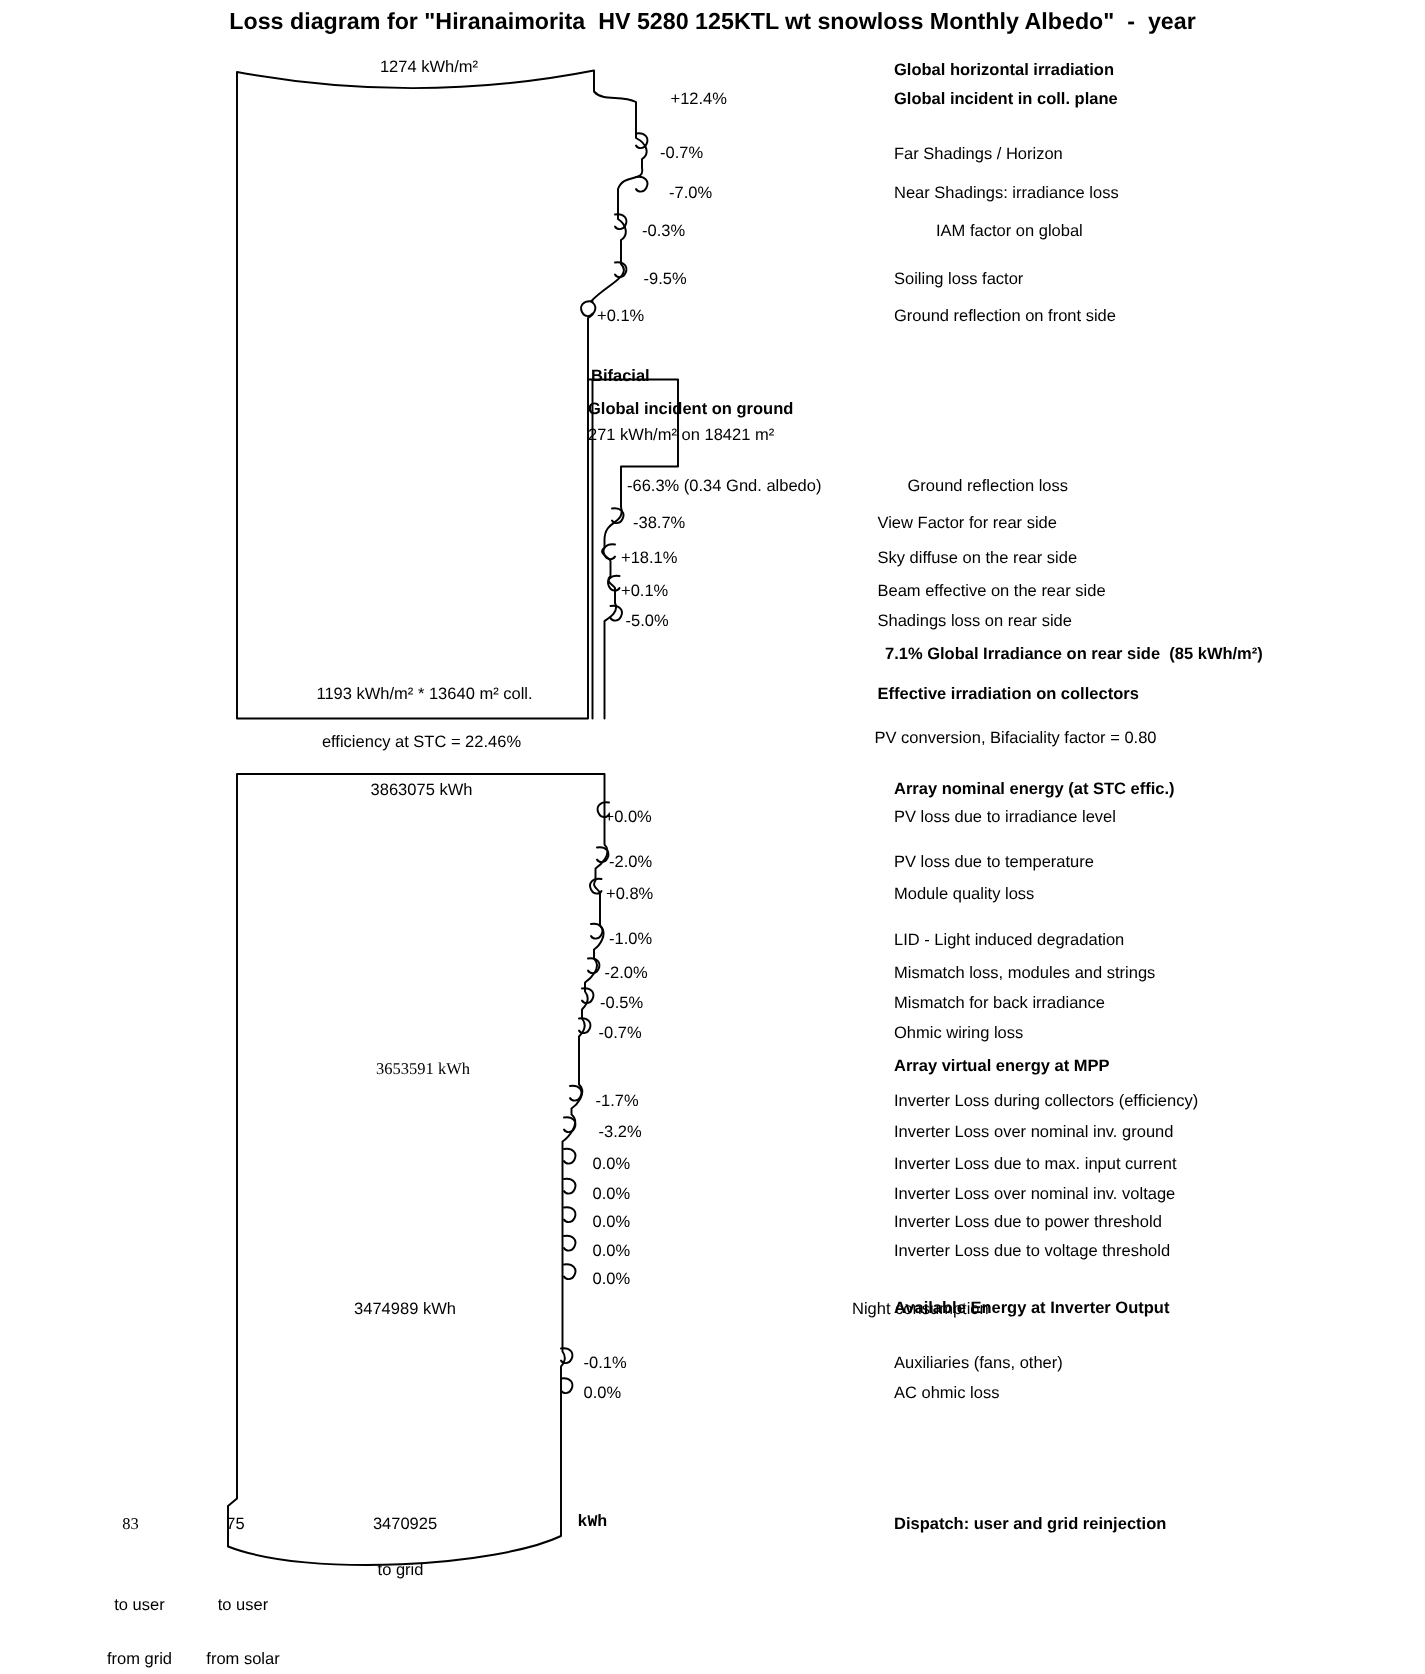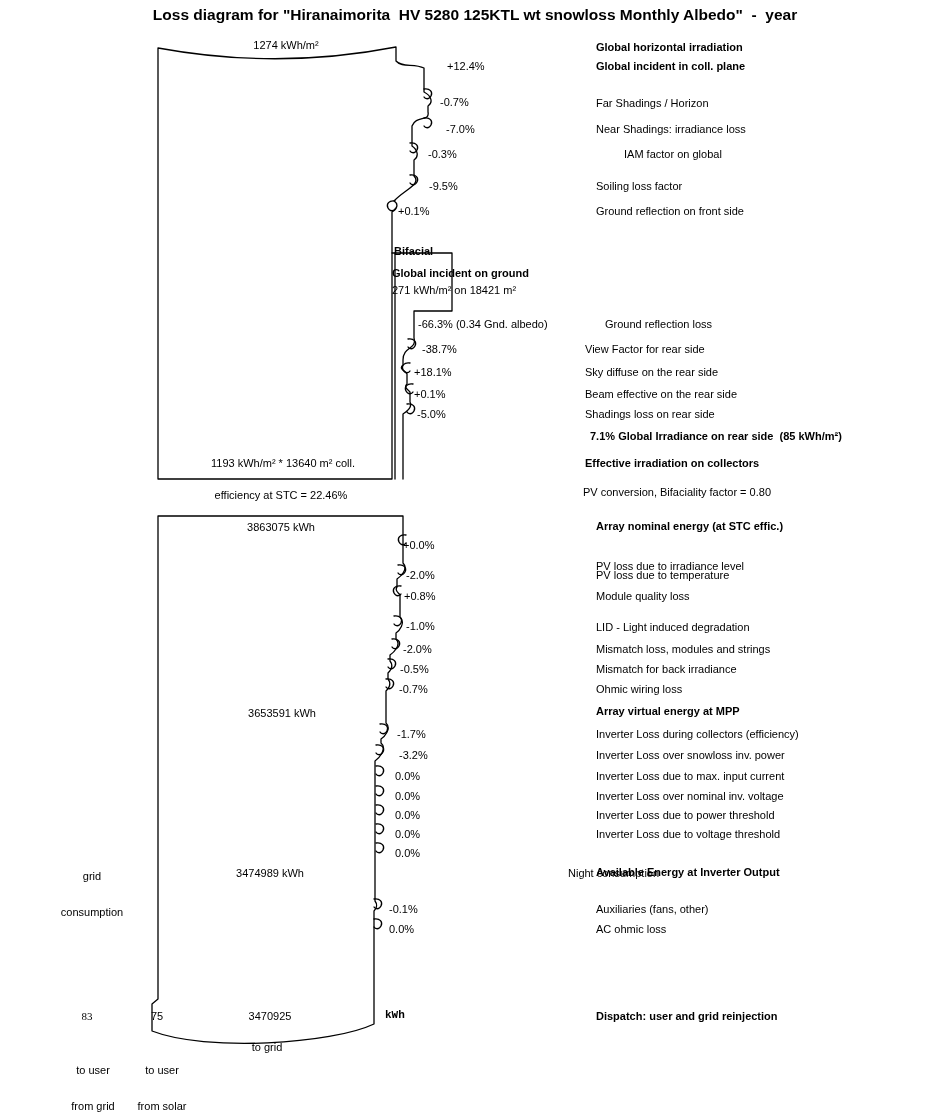--- a/index.html
+++ b/index.html
@@ -66,26 +66,22 @@
     <path d="M406,535 c-6,-1 -9,3 -7,7 c2,4 6,3 7,1"></path>
     <path d="M401,586 c-6,-1 -9,3 -7,7 c2,4 6,3 7,1"></path>
   </svg>
 
   <div id="title">Loss diagram for "Hiranaimorita  HV 5280 125KTL wt snowloss Monthly Albedo"  -  year</div>
 
   <div class="t c" style="left:286px;top:39px;">1274 kWh/m²</div>
   <div class="t c" style="left:283px;top:457px;">1193 kWh/m² * 13640 m² coll.</div>
   <div class="t c" style="left:281px;top:489px;">efficiency at STC = 22.46%</div>
   <div class="t c" style="left:281px;top:521px;">3863075 kWh</div>
-  <div class="t c" style="left:282px;top:707px;">3653591 kWh</div>
+  <div class="t c" style="left:282px;top:707px;font-family:Liberation Serif, serif;">3653591 kWh</div>
   <div class="t c" style="left:270px;top:867px;">3474989 kWh</div>
-  <div class="t c two" style="left:92px;top:846px;">
-    <div>grid</div>
-    <div>consumption</div>
-  </div>
 
   <div class="t b" style="left:394px;top:245px;">Bifacial</div>
   <div class="t b" style="left:392px;top:267px;">Global incident on ground</div>
   <div class="t" style="left:392px;top:284px;">271 kWh/m² on 18421 m²</div>
 
   <div class="t" style="left:447px;top:60px;">+12.4%</div>
   <div class="t" style="left:440px;top:96px;">-0.7%</div>
   <div class="t" style="left:446px;top:123px;">-7.0%</div>
   <div class="t" style="left:428px;top:148px;">-0.3%</div>
   <div class="t" style="left:429px;top:180px;">-9.5%</div>
@@ -121,30 +117,30 @@
   <div class="t" style="left:596px;top:205px;">Ground reflection on front side</div>
   <div class="t" style="left:605px;top:318px;">Ground reflection loss</div>
   <div class="t" style="left:585px;top:343px;">View Factor for rear side</div>
   <div class="t" style="left:585px;top:366px;">Sky diffuse on the rear side</div>
   <div class="t" style="left:585px;top:388px;">Beam effective on the rear side</div>
   <div class="t" style="left:585px;top:408px;">Shadings loss on rear side</div>
   <div class="t b" style="left:546px;top:430px;margin-left:44px;">7.1% Global Irradiance on rear side  (85 kWh/m²)</div>
   <div class="t b" style="left:585px;top:457px;">Effective irradiation on collectors</div>
   <div class="t" style="left:583px;top:486px;">PV conversion, Bifaciality factor = 0.80</div>
   <div class="t b" style="left:596px;top:520px;">Array nominal energy (at STC effic.)</div>
-  <div class="t" style="left:596px;top:539px;margin-top:21px;">PV loss due to irradiance level</div>
+  <div class="t" style="left:596px;top:539px;">PV loss due to irradiance level</div>
   <div class="t" style="left:596px;top:569px;">PV loss due to temperature</div>
   <div class="t" style="left:596px;top:590px;">Module quality loss</div>
   <div class="t" style="left:596px;top:621px;">LID - Light induced degradation</div>
   <div class="t" style="left:596px;top:643px;">Mismatch loss, modules and strings</div>
   <div class="t" style="left:596px;top:663px;">Mismatch for back irradiance</div>
   <div class="t" style="left:596px;top:683px;">Ohmic wiring loss</div>
   <div class="t b" style="left:596px;top:705px;">Array virtual energy at MPP</div>
   <div class="t" style="left:596px;top:728px;">Inverter Loss during collectors (efficiency)</div>
-  <div class="t" style="left:596px;top:749px;">Inverter Loss over snowloss inv. power</div>
+  <div class="t" style="left:596px;top:749px;">Inverter Loss over nominal inv. ground</div>
   <div class="t" style="left:596px;top:770px;">Inverter Loss due to max. input current</div>
   <div class="t" style="left:596px;top:790px;">Inverter Loss over nominal inv. voltage</div>
   <div class="t" style="left:596px;top:809px;">Inverter Loss due to power threshold</div>
   <div class="t" style="left:596px;top:828px;">Inverter Loss due to voltage threshold</div>
   <div class="t" style="left:568px;top:847px;margin-top:20px;">Night consumption</div>
   <div class="t b" style="left:596px;top:866px;">Available Energy at Inverter Output</div>
   <div class="t" style="left:596px;top:903px;">Auxiliaries (fans, other)</div>
   <div class="t" style="left:596px;top:923px;">AC ohmic loss</div>
   <div class="t b" style="left:596px;top:1010px;">Dispatch: user and grid reinjection</div>
 

